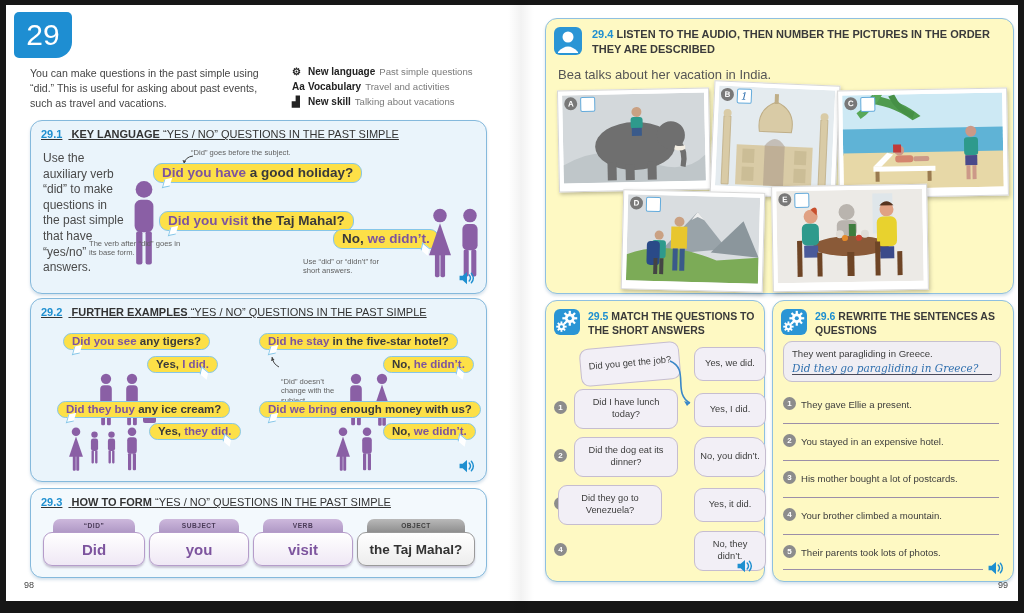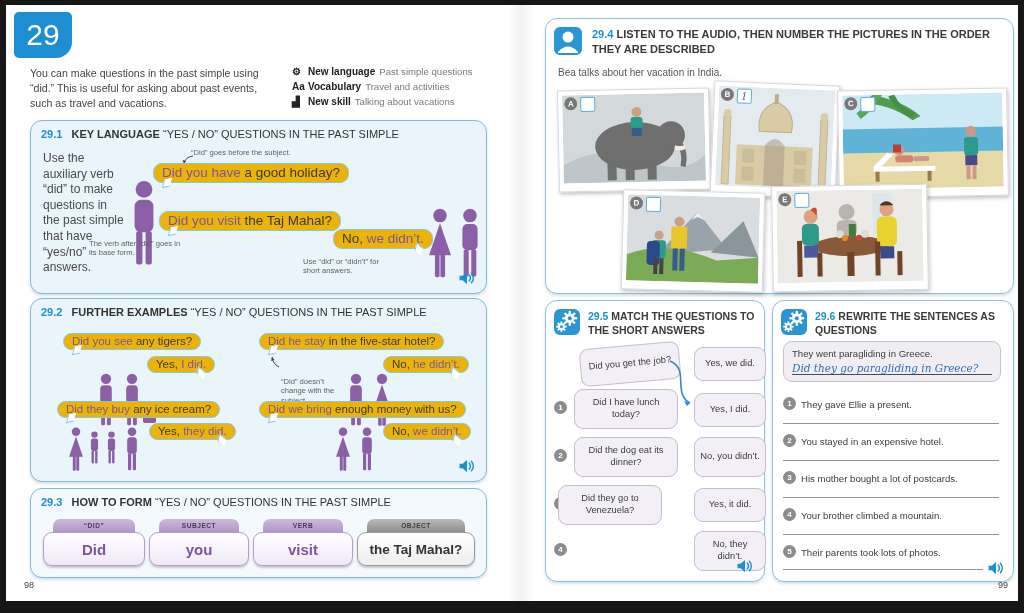--- a/index.html
+++ b/index.html
@@ -7,26 +7,26 @@
         font-family:"Liberation Sans",sans-serif;color:#3a3a3a;}
   .sheet{position:absolute;left:6px;top:5px;width:1012px;height:596px;background:#ffffff;}
   .spine{position:absolute;left:508px;top:0;width:26px;height:100%;
          background:linear-gradient(90deg,rgba(0,0,0,0) 0%,rgba(0,0,0,.05) 50%,rgba(0,0,0,0) 100%);}
 
   
   .abs{position:absolute;}
   .blue{color:#1e8fd0;}
   .panel{position:absolute;border:1.6px solid #85b9dc;border-radius:12px;background:#eaf4fb;
          box-shadow:0 2px 3px rgba(90,140,180,.25);}
-  .panel.white{background:#ffffff;border-color:#8fc0e0;}
-  .phd{position:absolute;left:10px;top:7px;font-size:11px;font-weight:bold;color:#333;}
+  .panel.white{background:#fef9c3;border-color:#8fc0e0;}
+  .phd{position:absolute;left:10px;top:7px;font-size:11px;font-weight:bold;color:#333;text-decoration:underline;}
   .phd .num{color:#1e8fd0;margin-right:6px;}
   .phd .sub{font-weight:normal;}
-  .bubble{position:absolute;background:#eab308;border:1.6px solid #86c6e8;border-radius:9px;
-          padding:1px 8px 2px 8px;font-size:13.5px;font-weight:normal;color:#3a3a3a;white-space:nowrap;}
+  .bubble{position:absolute;background:#fde047;border:1.6px solid #86c6e8;border-radius:9px;
+          padding:1px 8px 2px 8px;font-size:13.5px;font-weight:bold;color:#3a3a3a;white-space:nowrap;}
   .bubble .hl{color:#7d549e;}
   .bubble.sm{font-size:11.5px;}
   .bubble::after{content:'';position:absolute;width:7px;height:7px;background:#fff;
           border-left:1.6px solid #86c6e8;border-bottom:1.6px solid #86c6e8;bottom:-5px;
           transform:rotate(-12deg) skewX(-28deg);}
   .bubble.tl::after{left:9px;}
   .bubble.tr::after{right:9px;transform:rotate(102deg) skewX(-28deg);}
   .ann{position:absolute;font-size:7.6px;color:#5f5f5f;line-height:1.25;}
   .sidenote{position:absolute;font-size:12px;color:#4a4a4a;line-height:1.3;}
   .fig{fill:#8a5fa5;}
@@ -51,21 +51,21 @@
       font-size:6.6px;font-weight:bold;color:#4a3b58;letter-spacing:.5px;}
   .piece .bod{height:32px;background:linear-gradient(#ffffff,#efe8f5);border:1.5px solid #b59cca;border-radius:9px;
       display:flex;align-items:center;justify-content:center;font-size:15px;font-weight:bold;color:#7d549e;
       box-shadow:0 2px 2px rgba(100,80,120,.3);}
   .piece.gray .tab{background:linear-gradient(#b9b9b9,#8f8f8f);color:#3f3f3f;}
   .piece.gray .bod{border-color:#9a9a9a;color:#333;background:linear-gradient(#ffffff,#ededed);}
 
   
   .hdr-icon{position:absolute;width:28px;height:28px;background:#2a95d5;border-radius:6px;}
   .hdr-text{position:absolute;font-size:11px;font-weight:bold;color:#3a3a3a;line-height:1.35;}
-  .caption{position:absolute;font-size:10px;color:#555;}
+  .caption{position:absolute;font-size:13px;color:#555;}
   .photo{position:absolute;background:#fff;border:1px solid #d8d8d8;box-shadow:1px 2px 4px rgba(0,0,0,.25);padding:4px;}
   .badge{position:absolute;width:13px;height:13px;border-radius:50%;background:#787878;color:#fff;
          font-size:8px;font-weight:bold;display:flex;align-items:center;justify-content:center;}
   .chk{position:absolute;width:13px;height:13px;background:#fff;border:1.4px solid #62aadb;border-radius:2px;
        font-family:"DejaVu Serif",serif;font-style:italic;color:#2f6fae;font-size:10px;
        display:flex;align-items:center;justify-content:center;}
 
   .qbox,.abox{position:absolute;background:#f2eff6;border:1.2px solid #c6bdd0;border-radius:9px;
        font-size:9.3px;color:#3c3c3c;text-align:center;display:flex;align-items:center;justify-content:center;
        line-height:1.25;padding:4px 5px;}
@@ -404,21 +404,21 @@
     <path d="M6 2 C 26 10, 8 34, 26 44" stroke="#3a87c8" fill="none" stroke-width="1.6"></path>
     <path d="M26 44 l-6 -2 l3 5 z" fill="#3a87c8"></path>
   </svg>
 
   <div class="cnum" style="left:8px;top:100px;">1</div>
   <div class="qbox" style="left:28px;top:88px;width:92px;height:30px;">Did I have lunch today?</div>
   <div class="abox" style="left:148px;top:92px;width:60px;height:24px;">Yes, I did.</div>
 
   <div class="cnum" style="left:8px;top:148px;">2</div>
   <div class="qbox" style="left:28px;top:136px;width:92px;height:30px;">Did the dog eat its dinner?</div>
-  <div class="abox" style="left:148px;top:136px;width:60px;height:30px;">No, you didn’t.</div>
+  <div class="abox" style="left:148px;top:136px;width:60px;height:30px;border-radius:13px;">No, you didn’t.</div>
 
   <div class="cnum" style="left:8px;top:196px;">3</div>
   <div class="qbox" style="left:12px;top:184px;width:92px;height:30px;">Did they go to Venezuela?</div>
   <div class="abox" style="left:148px;top:187px;width:60px;height:24px;">Yes, it did.</div>
 
   <div class="cnum" style="left:8px;top:242px;">4</div>
   <div class="abox" style="left:148px;top:230px;width:60px;height:30px;">No, they didn’t.</div>
 
   <svg class="speaker" style="right:10px;bottom:8px;">
         <use href="#spk" width="18" height="14"></use>

